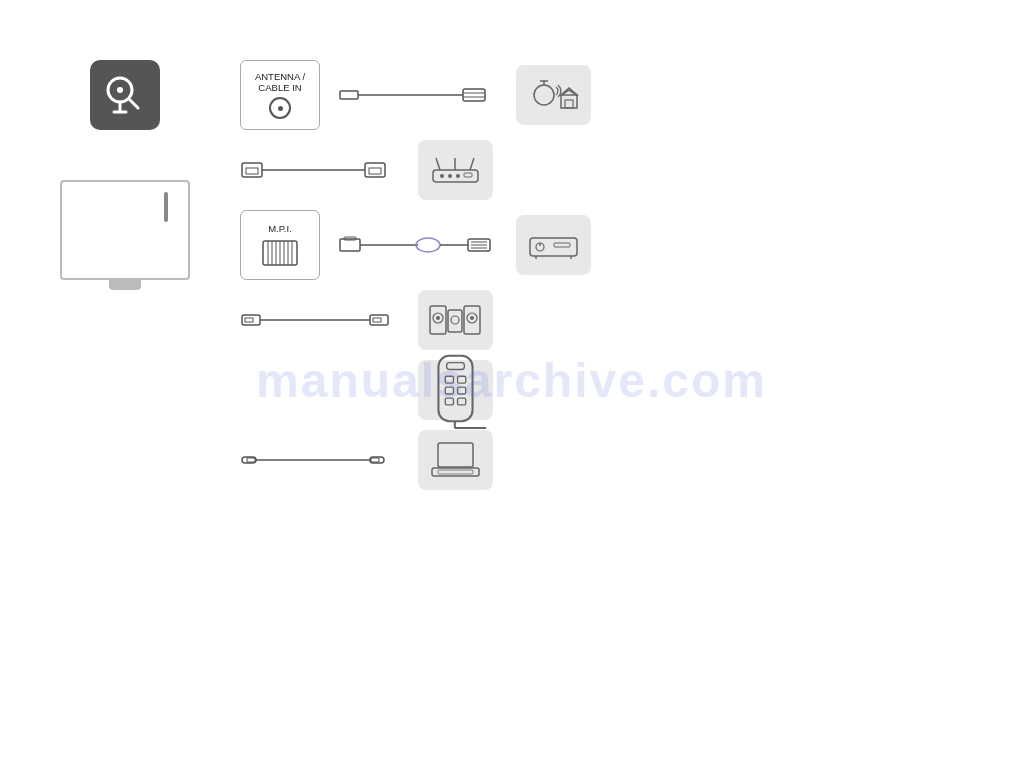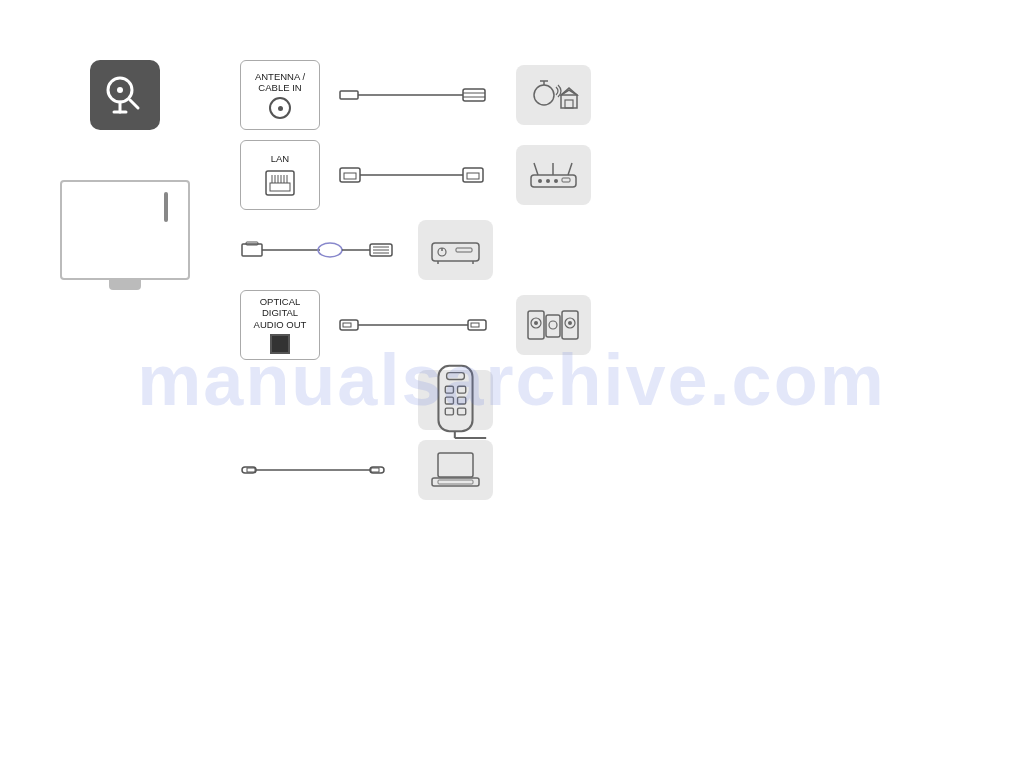--- a/index.html
+++ b/index.html
@@ -18,21 +18,21 @@
       position: relative;
       background: #fff;
     }
 
     
     .watermark {
       position: absolute;
       top: 50%;
       left: 50%;
       transform: translate(-50%, -50%);
-      font-size: 72px;
+      font-size: 48px;
       font-weight: bold;
       color: rgba(100, 120, 220, 0.18);
       white-space: nowrap;
       pointer-events: none;
       z-index: 100;
       letter-spacing: 2px;
     }
 
     
     .main-layout {
@@ -263,36 +263,20 @@
             <path d="M32 12 Q38 18 32 24" fill="none" stroke="#666" stroke-width="1.2"></path>
 
             <polygon points="35,35 35,22 43,17 51,22 51,35" fill="none" stroke="#666" stroke-width="1.5"></polygon>
             <polygon points="35,22 43,15 51,22" fill="none" stroke="#666" stroke-width="1.5"></polygon>
             <rect x="39" y="27" width="8" height="8" fill="none" stroke="#666" stroke-width="1.2"></rect>
           </svg>
         </div>
       </div>
 
       <div class="connector-row">
-        <div class="port-box">
-          <div class="port-label">LAN</div>
-          <div class="port-icon-area">
-            <svg width="36" height="28" viewBox="0 0 36 28">
-              <rect x="4" y="2" width="28" height="24" rx="2" fill="none" stroke="#555" stroke-width="1.5"></rect>
-              <rect x="8" y="14" width="20" height="8" fill="none" stroke="#555" stroke-width="1"></rect>
-
-              <line x1="10" y1="14" x2="10" y2="6" stroke="#555" stroke-width="1"></line>
-              <line x1="13" y1="14" x2="13" y2="6" stroke="#555" stroke-width="1"></line>
-              <line x1="16" y1="14" x2="16" y2="6" stroke="#555" stroke-width="1"></line>
-              <line x1="19" y1="14" x2="19" y2="6" stroke="#555" stroke-width="1"></line>
-              <line x1="22" y1="14" x2="22" y2="6" stroke="#555" stroke-width="1"></line>
-              <line x1="25" y1="14" x2="25" y2="6" stroke="#555" stroke-width="1"></line>
-            </svg>
-          </div>
-        </div>
 
         <div class="cable-area">
           <svg class="cable-svg" viewBox="0 0 160 40">
 
             <rect x="2" y="13" width="20" height="14" rx="2" fill="none" stroke="#555" stroke-width="1.5"></rect>
             <rect x="6" y="18" width="12" height="6" fill="none" stroke="#555" stroke-width="1"></rect>
             <line x1="22" y1="20" x2="125" y2="20" stroke="#555" stroke-width="1.5"></line>
 
             <rect x="125" y="13" width="20" height="14" rx="2" fill="none" stroke="#555" stroke-width="1.5"></rect>
             <rect x="129" y="18" width="12" height="6" fill="none" stroke="#555" stroke-width="1"></rect>
@@ -311,20 +295,36 @@
             <circle cx="14" cy="28" r="2" fill="#666"></circle>
             <circle cx="22" cy="28" r="2" fill="#666"></circle>
             <circle cx="30" cy="28" r="2" fill="#666"></circle>
 
             <rect x="36" y="25" width="8" height="4" rx="1" fill="none" stroke="#666" stroke-width="1"></rect>
           </svg>
         </div>
       </div>
 
       <div class="connector-row">
+        <div class="port-box">
+          <div class="port-label">M.P.I.</div>
+          <div class="port-icon-area">
+            <svg width="38" height="28" viewBox="0 0 38 28">
+              <rect x="2" y="2" width="34" height="24" rx="2" fill="none" stroke="#555" stroke-width="1.5"></rect>
+
+              <line x1="7" y1="2" x2="7" y2="26" stroke="#555" stroke-width="1"></line>
+              <line x1="11" y1="2" x2="11" y2="26" stroke="#555" stroke-width="1"></line>
+              <line x1="15" y1="2" x2="15" y2="26" stroke="#555" stroke-width="1"></line>
+              <line x1="19" y1="2" x2="19" y2="26" stroke="#555" stroke-width="1"></line>
+              <line x1="23" y1="2" x2="23" y2="26" stroke="#555" stroke-width="1"></line>
+              <line x1="27" y1="2" x2="27" y2="26" stroke="#555" stroke-width="1"></line>
+              <line x1="31" y1="2" x2="31" y2="26" stroke="#555" stroke-width="1"></line>
+            </svg>
+          </div>
+        </div>
 
         <div class="cable-area">
           <svg class="cable-svg" viewBox="0 0 160 40">
 
             <rect x="2" y="14" width="20" height="12" rx="1" fill="none" stroke="#555" stroke-width="1.5"></rect>
             <rect x="6" y="12" width="12" height="3" rx="1" fill="none" stroke="#555" stroke-width="1"></rect>
             <line x1="22" y1="20" x2="80" y2="20" stroke="#555" stroke-width="1.5"></line>
 
             <ellipse cx="90" cy="20" rx="12" ry="7" fill="none" stroke="#8888cc" stroke-width="1.5"></ellipse>
             <line x1="102" y1="20" x2="130" y2="20" stroke="#555" stroke-width="1.5"></line>
@@ -346,26 +346,20 @@
             <circle cx="14" cy="24" r="4" fill="none" stroke="#666" stroke-width="1.2"></circle>
             <line x1="14" y1="20" x2="14" y2="23" stroke="#666" stroke-width="1.5"></line>
 
             <line x1="10" y1="33" x2="10" y2="36" stroke="#666" stroke-width="1.5"></line>
             <line x1="45" y1="33" x2="45" y2="36" stroke="#666" stroke-width="1.5"></line>
           </svg>
         </div>
       </div>
 
       <div class="connector-row">
-        <div class="port-box">
-          <div class="port-label">OPTICAL<br>DIGITAL<br>AUDIO OUT</div>
-          <div class="port-icon-area">
-            <div class="optical-port"></div>
-          </div>
-        </div>
 
         <div class="cable-area">
           <svg class="cable-svg" viewBox="0 0 160 40">
 
             <rect x="2" y="15" width="18" height="10" rx="2" fill="none" stroke="#555" stroke-width="1.5"></rect>
             <rect x="5" y="18" width="8" height="4" fill="none" stroke="#555" stroke-width="1"></rect>
             <line x1="20" y1="20" x2="130" y2="20" stroke="#555" stroke-width="1.5"></line>
 
             <rect x="130" y="15" width="18" height="10" rx="2" fill="none" stroke="#555" stroke-width="1.5"></rect>
             <rect x="133" y="18" width="8" height="4" fill="none" stroke="#555" stroke-width="1"></rect>

